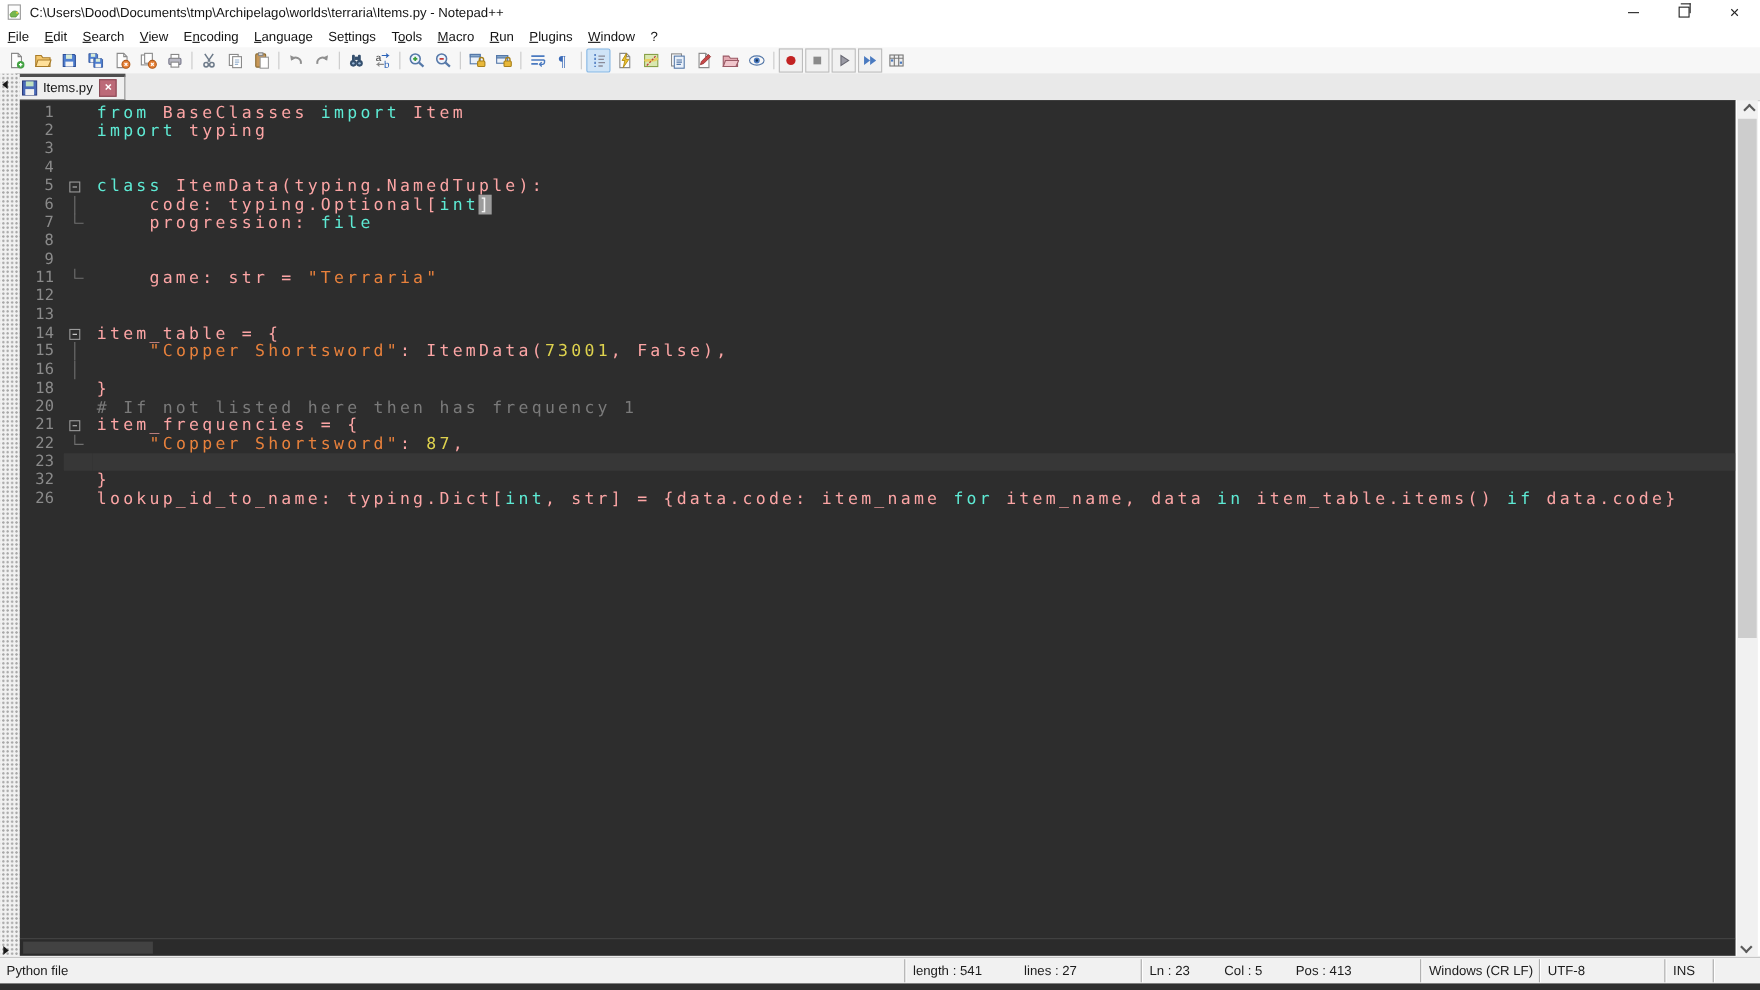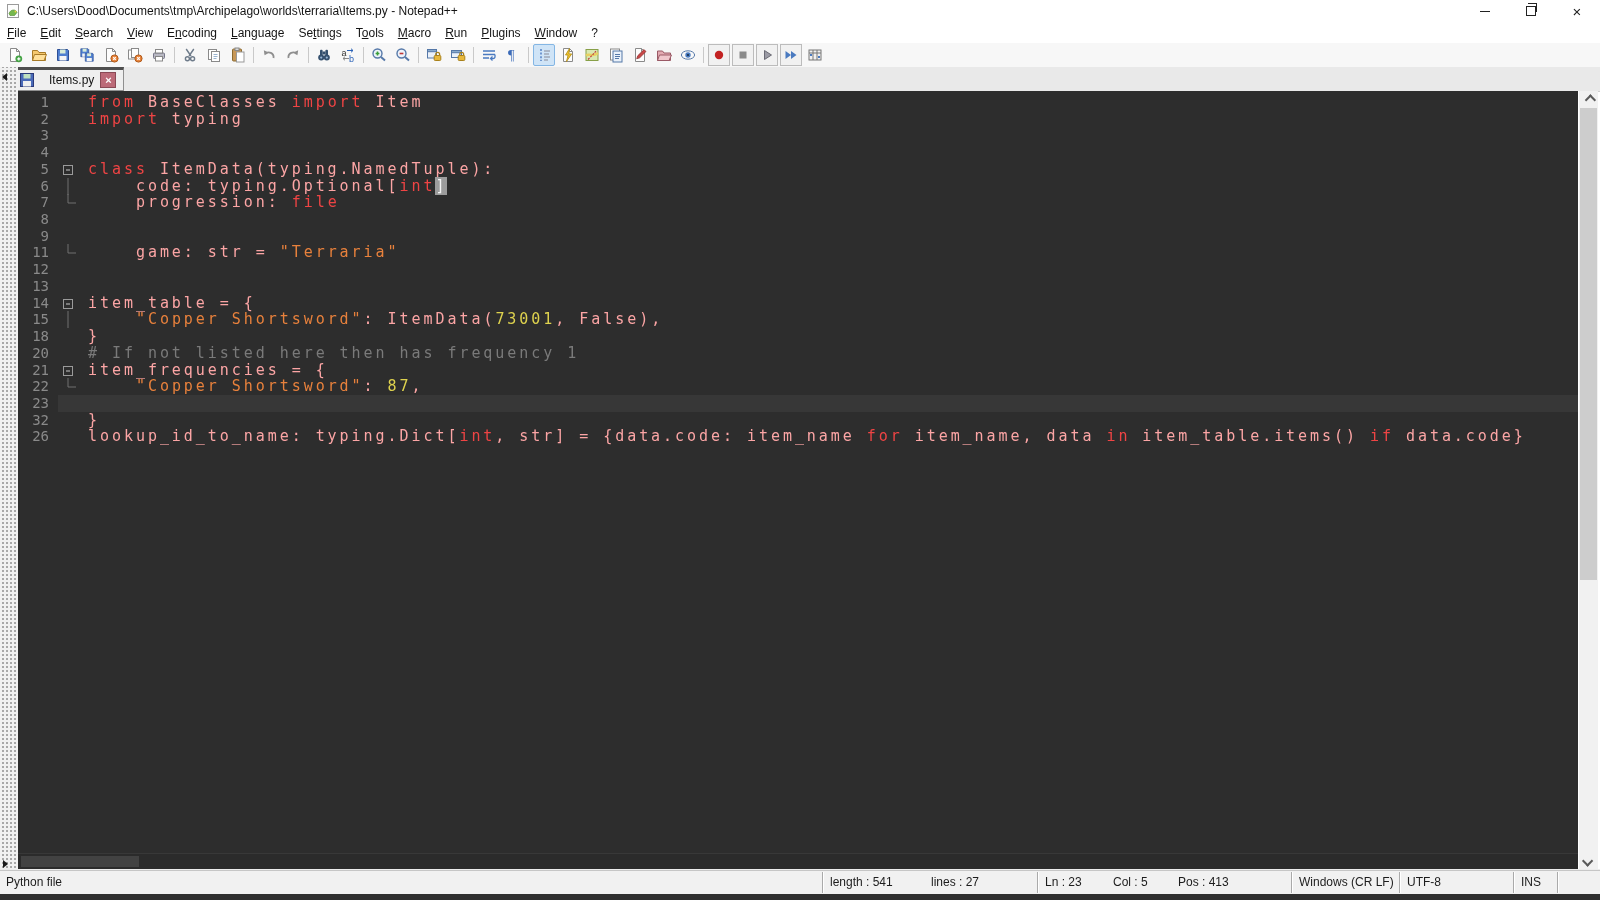--- a/index.html
+++ b/index.html
@@ -25,38 +25,38 @@
   
   .toolbar{position:absolute;top:43px;left:0;right:0;height:24px;background:#f7f7f7;border-bottom:1px solid #e3e3e3;display:flex;align-items:center;padding-left:3px;}
   .tb-btn{width:20px;height:20px;margin:0 1px;display:flex;align-items:center;justify-content:center;border:1px solid transparent;border-radius:2px;}
   .tb-btn.active{background:#cfe4f7;border:1px solid #84b6e4;}
   .tb-btn.bordered{border:1px solid #bcbcbc;background:#f1f1f1;border-radius:0;}
   .tb-sep{width:1px;height:16px;background:#c9c9c9;margin:0 3px;}
 
   
   .tabbar{position:absolute;top:67px;left:18px;right:0;height:24px;background:#e9e9e9;border-bottom:1px solid #cfcfcf;}
   .tab{position:absolute;left:-4px;top:0;height:24px;background:#efefef;border:1px solid #8f8f8f;border-top:3px solid #4f4f4f;display:flex;align-items:center;box-sizing:border-box;padding:0 7px 0 5px;}
-  .tab-label{font-size:12px;color:#141414;margin:0 6px 0 15px;}
+  .tab-label{font-size:12px;color:#141414;margin:0 6px 0 5px;}
   .tab-close{width:14px;height:14px;background:#bc6a78;border:1px solid #8a4a56;display:flex;align-items:center;justify-content:center;color:#fff;font-size:11px;line-height:1;font-weight:bold;}
 
   
   .dock-strip{position:absolute;left:0;top:67px;width:18px;height:802px;background-color:#f1f1f1;
       background-image:radial-gradient(circle,#a8a8a8 1px,transparent 1.2px);background-size:4px 4px;background-position:1px 2px;}
   .dock-arrow-top{position:absolute;left:2px;top:73px;width:0;height:0;border-right:5px solid #1a1a1a;border-top:4px solid transparent;border-bottom:4px solid transparent;}
   .dock-arrow-bottom{position:absolute;left:3px;top:860px;width:0;height:0;border-left:5px solid #1a1a1a;border-top:4px solid transparent;border-bottom:4px solid transparent;}
 
   
   .editor{position:absolute;left:18px;top:91px;width:1560px;height:762px;background:#2d2d2d;overflow:hidden;padding-top:3px;box-sizing:border-box;}
   .row{display:flex;height:16.72px;line-height:16.72px;font-family:"DejaVu Sans Mono",monospace;font-size:15px;}
   .ln{flex:0 0 40px;text-align:right;padding-right:9px;box-sizing:border-box;color:#8a8a8a;font-size:14px;}
   .fold{flex:0 0 26px;position:relative;}
   .fold svg{display:block;}
   .txt{flex:1;white-space:pre;letter-spacing:2.95px;color:#d6d6d6;padding-left:4px;}
   .row.current .fold,.row.current .txt{background:#373737;}
-  .tk-k{color:#ef4444;}
+  .tk-k{color:#5eead4;}
   .tk-d{color:#fca5a5;text-align:right;}
   .tk-s{color:#e8813c;}
   .tk-n{color:#ded24e;}
   .tk-c{color:#7a7a7a;}
   .tk-b{background:#9c9c9c;color:#f4f4f4;}
 
   
   .hscroll{position:absolute;left:18px;top:853px;width:1560px;height:16px;background:#2b2b2b;border-top:1px solid #383838;box-sizing:border-box;}
   .hthumb{position:absolute;left:3px;top:2px;width:118px;height:11px;background:#424242;}
 
@@ -462,20 +462,29 @@
       <div class="row">
         <span class="ln">15</span>
         <span class="fold">
           <svg width="26" height="17" viewBox="0 0 26 17">
             <path d="M10 0v17" stroke="#707070"></path>
           </svg>
         </span>
         <span class="txt"><span class="tk-d">    </span><span class="tk-s">"Copper Shortsword"</span><span class="tk-d">: ItemData(</span><span class="tk-n">73001</span><span class="tk-d">, False),</span></span>
       </div>
       <div class="row">
+        <span class="ln">16</span>
+        <span class="fold">
+          <svg width="26" height="17" viewBox="0 0 26 17">
+            <path d="M10 0v17" stroke="#707070"></path>
+          </svg>
+        </span>
+        <span class="txt"></span>
+      </div>
+      <div class="row">
         <span class="ln">18</span>
         <span class="fold"></span>
         <span class="txt"><span class="tk-d">}</span></span>
       </div>
       <div class="row">
         <span class="ln">20</span>
         <span class="fold"></span>
         <span class="txt"><span class="tk-c"># If not listed here then has frequency 1</span></span>
       </div>
       <div class="row">

